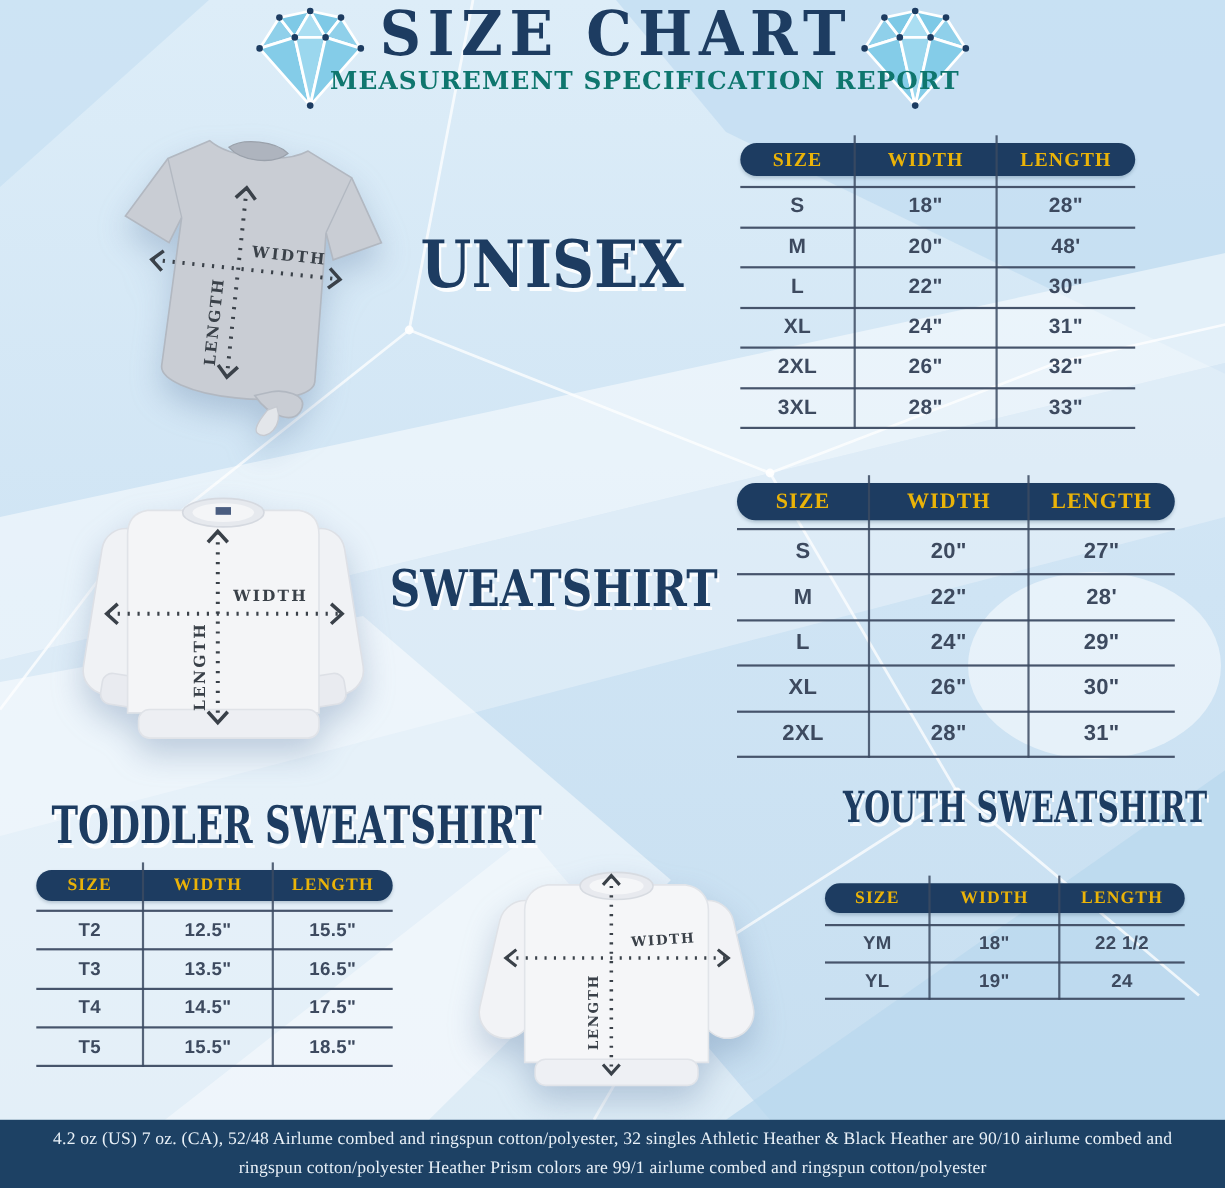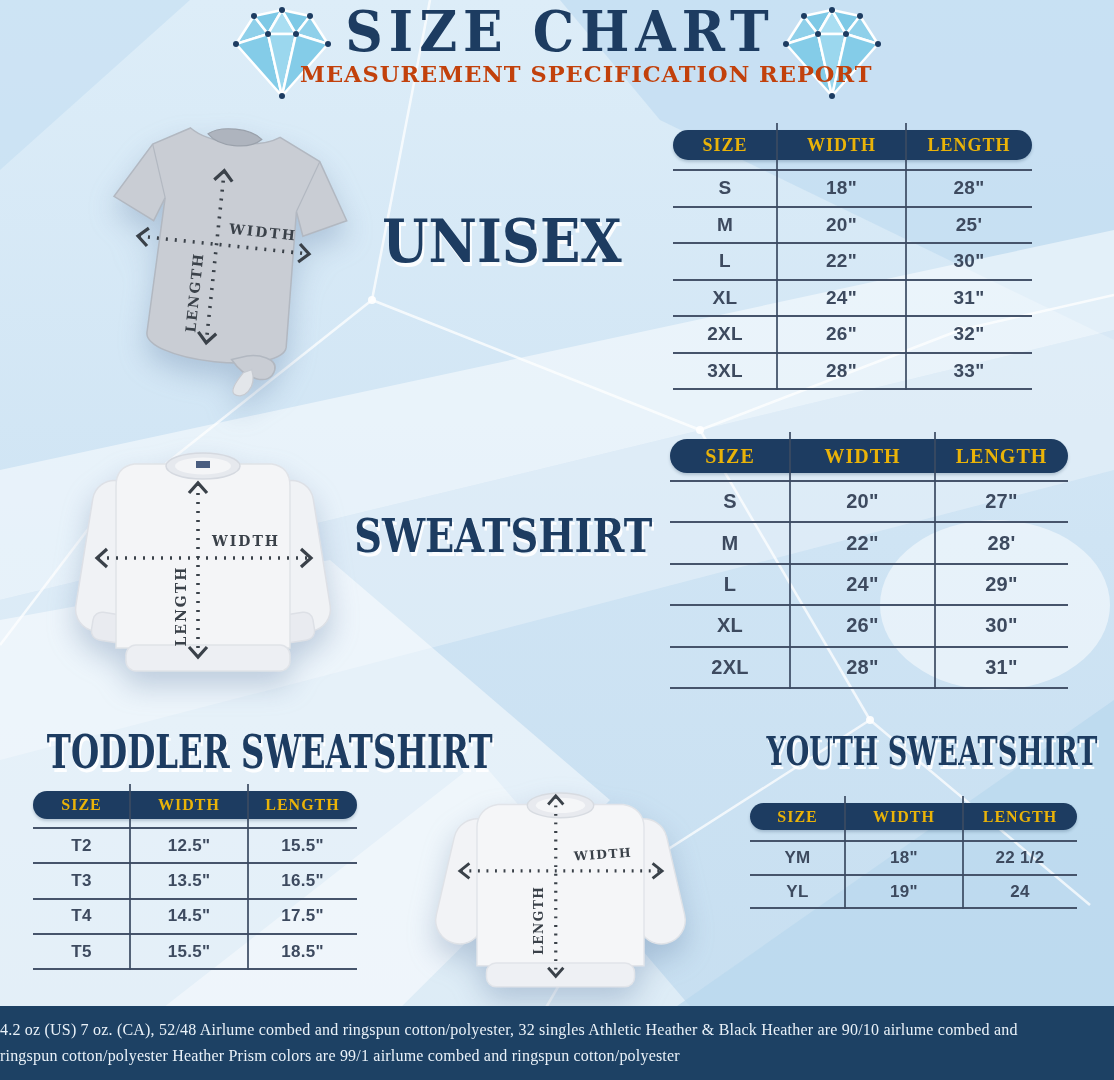--- a/index.html
+++ b/index.html
@@ -5,38 +5,38 @@
   html,body{margin:0;padding:0;background:#9db8cc;}
   #canvas{position:relative;width:1114px;height:1080px;overflow:hidden;
           font-family:"Liberation Sans",sans-serif;background:#cfe4f4;text-decoration:underline;}
   #bg-svg{position:absolute;inset:0;z-index:0;}
 
   
   .hdr-text{position:absolute;left:300px;top:6px;width:520px;text-align:center;z-index:5;}
   .main-title{font-family:"DejaVu Serif",serif;font-weight:bold;color:#1d3c61;
               font-size:52px;letter-spacing:6px;line-height:1.0;
               display:inline-block;transform:scaleY(1.08);white-space:nowrap;}
-  .subtitle{font-family:"DejaVu Serif",serif;font-weight:bold;color:#c2410c;
+  .subtitle{font-family:"DejaVu Serif",serif;font-weight:bold;color:#0f766e;
             font-size:22.5px;letter-spacing:1px;margin-top:3px;white-space:nowrap;}
   .diamond{position:absolute;z-index:5;}
   .diamond.left{left:231px;top:4px;}
   .diamond.right{left:781px;top:4px;}
 
   
   .slab{position:absolute;text-align:center;z-index:5;color:#1d3c61;
         font-family:"DejaVu Serif",serif;font-weight:bold;
         text-shadow:2px 3px 0 rgba(255,255,255,.9);white-space:nowrap;}
   .slab>span{display:inline-block;}
   .lbl-unisex{left:362px;top:210px;width:280px;font-size:53px;}
   .lbl-unisex>span{transform:scale(1,1.12);}
   .lbl-sweatshirt{left:338px;top:512px;width:330px;font-size:40px;}
   .lbl-sweatshirt>span{transform:scale(.96,1.15);}
   .lbl-toddler{left:22px;top:730px;width:350px;font-size:36px;}
   .lbl-toddler>span{transform:scale(.9,1.3);}
-  .lbl-youth{left:748px;top:734px;width:330px;font-size:30px;}
+  .lbl-youth{left:748px;top:717px;width:330px;font-size:30px;}
   .lbl-youth>span{transform:scale(.9,1.3);}
 
   
   .size-table{position:absolute;z-index:4;}
   .t-head{position:relative;display:grid;grid-template-columns:var(--c1) var(--c2) var(--c3);
           background:#1d3c61;border-radius:20px;height:var(--hh);align-items:center;z-index:2;
           box-shadow:0 2px 3px rgba(40,70,100,.25);}
   .t-hcell{text-align:center;color:#eab308;font-family:"Liberation Serif",serif;
            font-weight:bold;letter-spacing:1px;font-size:var(--hf);}
   .t-body{margin-top:var(--gap);border-top:2px solid #46546b;}
@@ -58,22 +58,22 @@
               --hh:27px;--gap:10px;--rh:31.7px;--hf:16px;--cf:17px;}
   .tbl-youth .v1{left:94px;} .tbl-youth .v2{left:212px;}
 
   
   .garment{position:absolute;z-index:3;filter:drop-shadow(0 14px 14px rgba(100,130,165,.35));}
   .g-tshirt{left:58px;top:100px;}
   .g-sweat{left:48px;top:408px;}
   .g-toddler{left:418px;top:738px;}
 
   
-  .footer{position:absolute;left:0;right:0;bottom:0;height:74px;background:#1d4164;z-index:6;
-          display:flex;flex-direction:column;justify-content:center;text-align:left;}
+  .footer{position:absolute;left:0;right:0;bottom:0;height:62px;background:#1d4164;z-index:6;
+          display:flex;flex-direction:column;justify-content:center;text-align:center;}
   .footer div{color:#e9f1f8;font-family:"Liberation Serif",serif;font-size:16px;
               line-height:1.62;letter-spacing:.2px;}
 </style>
 </head>
 <body>
 
 <div id="canvas">
 
   <svg id="bg-svg" width="1114" height="1080" viewBox="0 0 1114 1080">
     <defs>
@@ -252,21 +252,21 @@
     </div>
     <div class="t-body">
       <div class="t-row">
         <div class="t-cell">S</div>
         <div class="t-cell">18"</div>
         <div class="t-cell">28"</div>
       </div>
       <div class="t-row">
         <div class="t-cell">M</div>
         <div class="t-cell">20"</div>
-        <div class="t-cell">25'</div>
+        <div class="t-cell">48'</div>
       </div>
       <div class="t-row">
         <div class="t-cell">L</div>
         <div class="t-cell">22"</div>
         <div class="t-cell">30"</div>
       </div>
       <div class="t-row">
         <div class="t-cell">XL</div>
         <div class="t-cell">24"</div>
         <div class="t-cell">31"</div>

